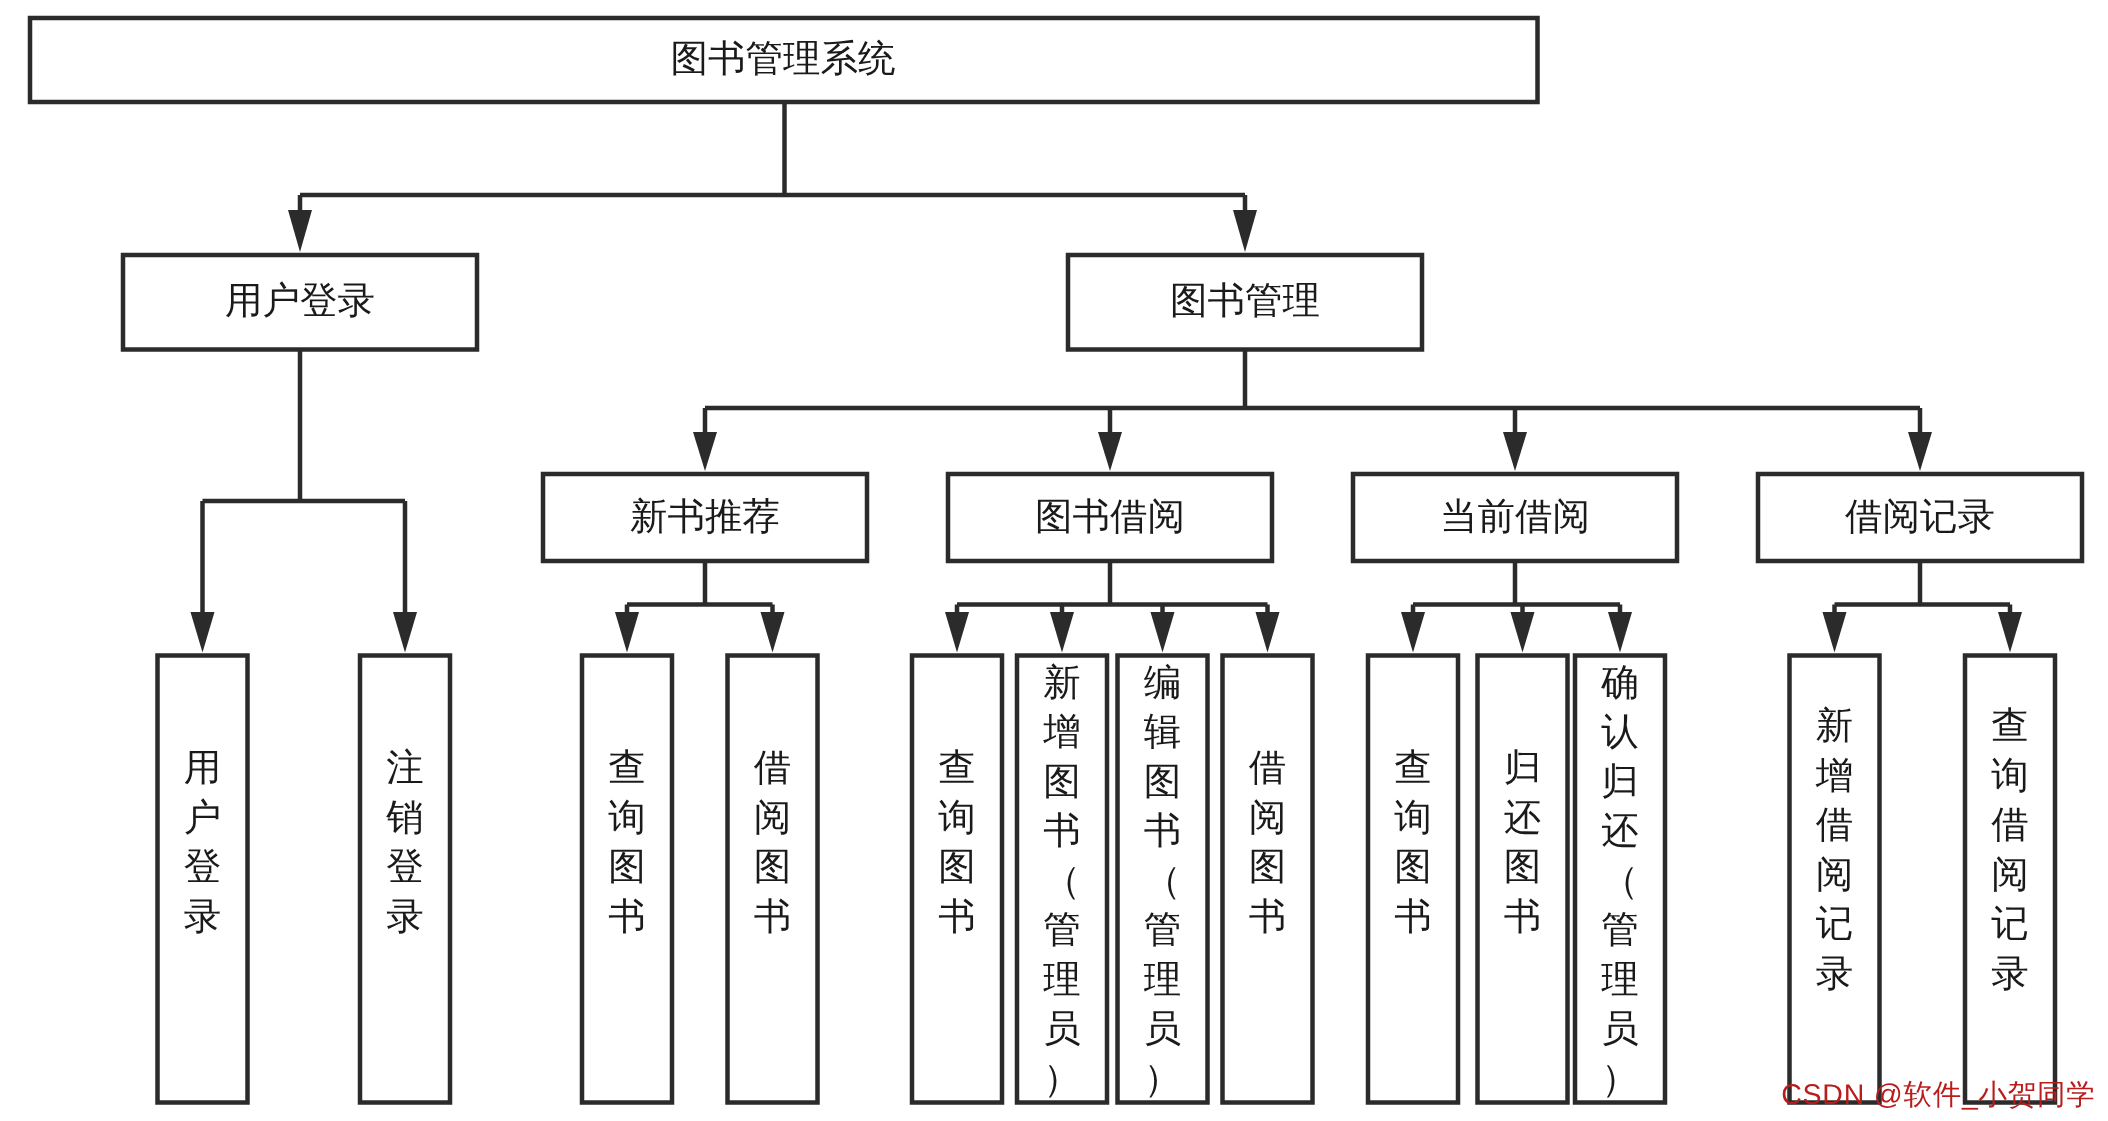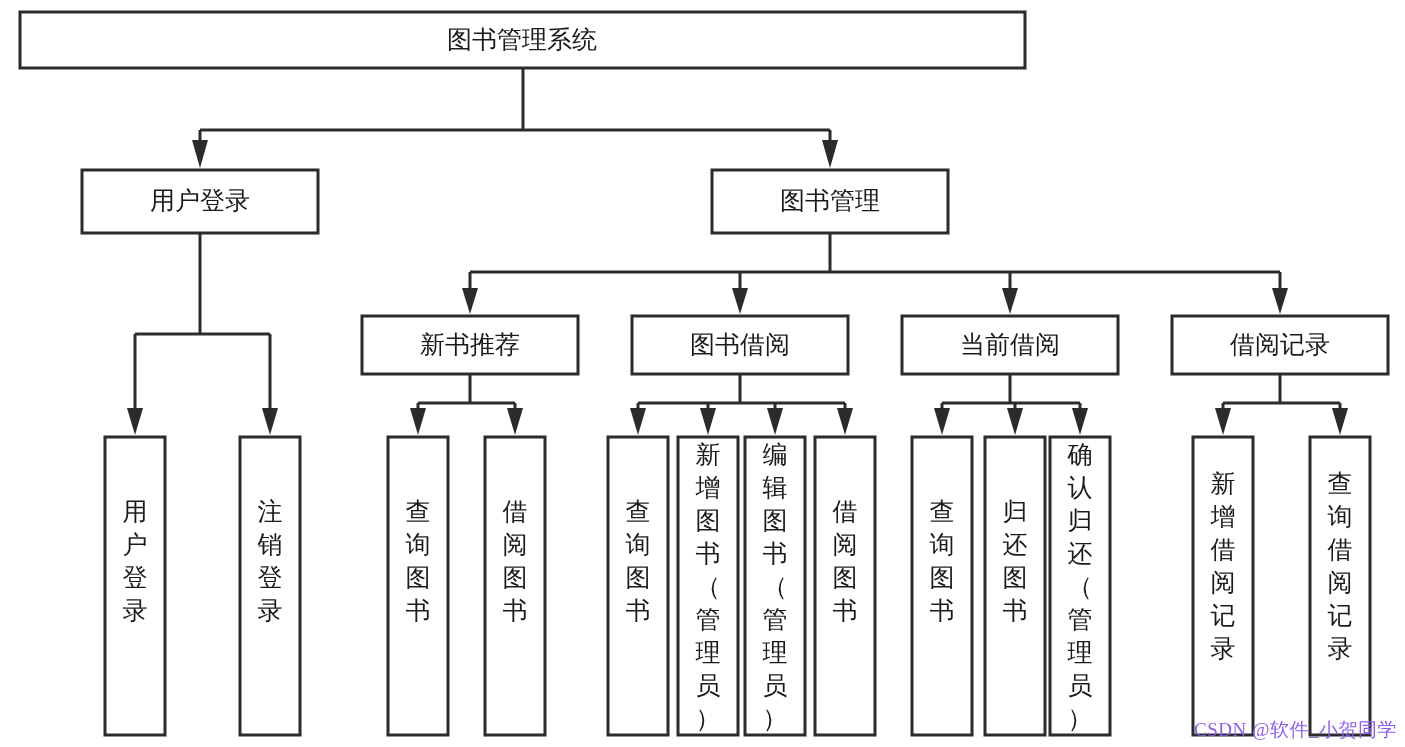--- a/index.html
+++ b/index.html
@@ -43,23 +43,23 @@
   .leaf-label {
     fill: #1a1a1a;
     font-family: "Liberation Sans", "DejaVu Sans", sans-serif;
     font-size: 25px;
     text-anchor: middle;
   }
   .watermark {
     position: absolute;
     right: 8px;
     bottom: 4px;
-    color: #8b5cf6;
+    color: #b91c1c;
     font-size: 19px;
-    font-family: Liberation Serif, serif;
+    font-family: Liberation Sans, sans-serif;
     letter-spacing: 0.5px;
     white-space: nowrap;
     pointer-events: none;
   }
 </style>
 </head>
 <body>
 
 <svg id="diagram" viewBox="0 0 1405 747" xmlns="http://www.w3.org/2000/svg">
 

